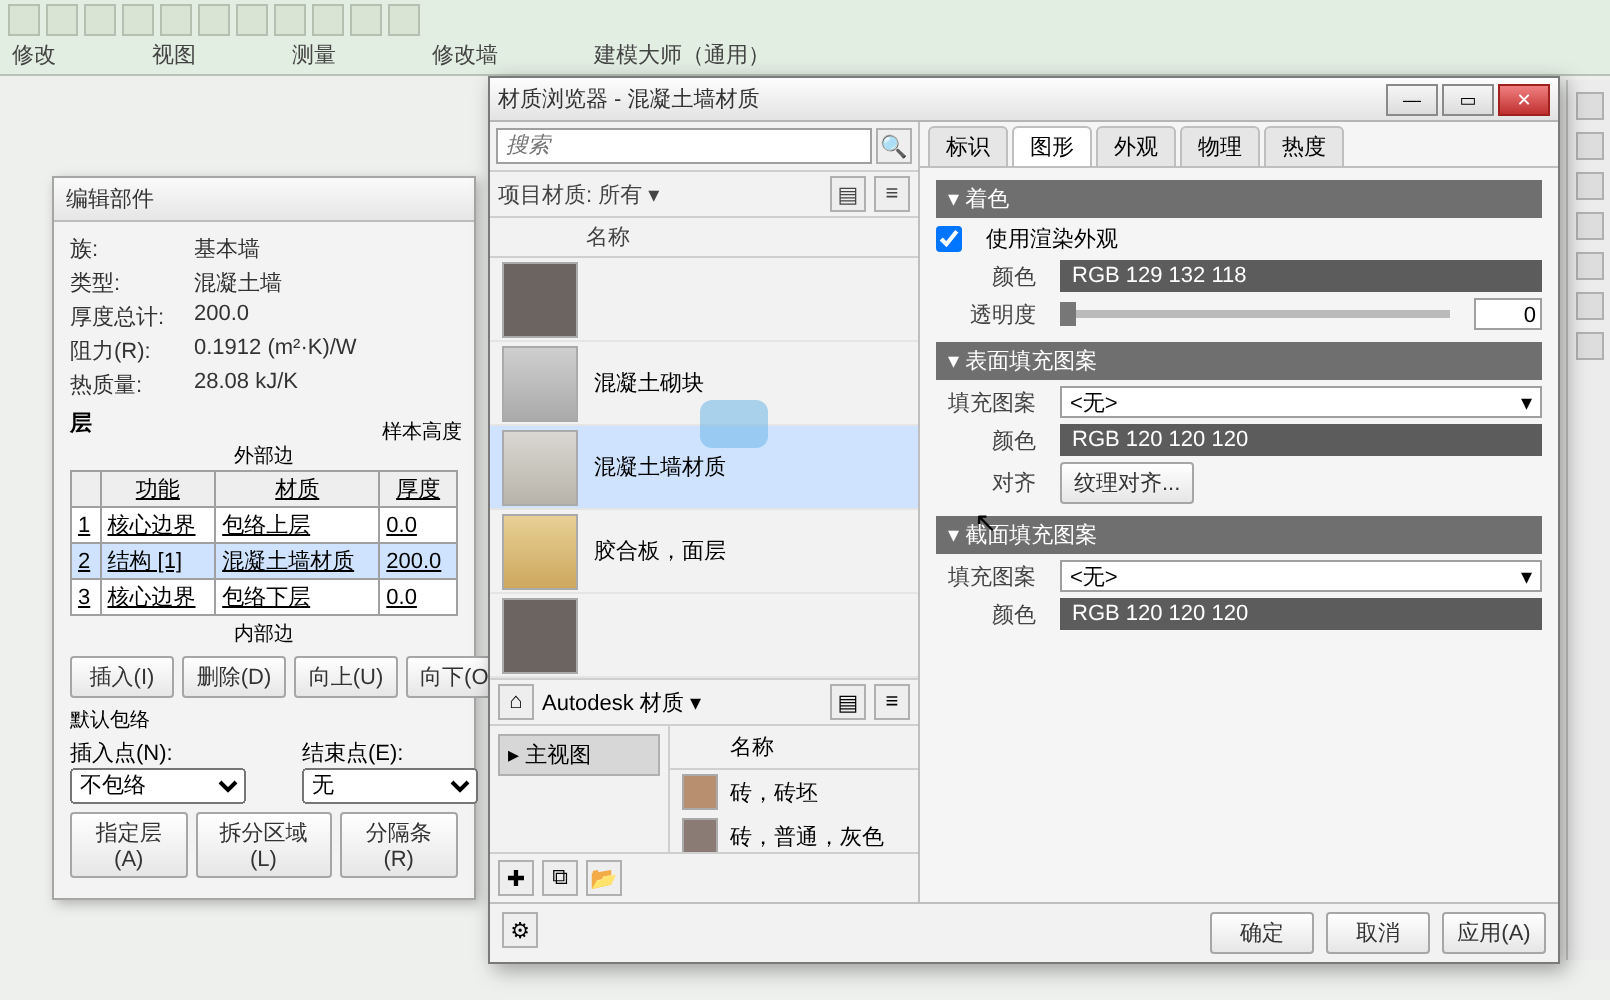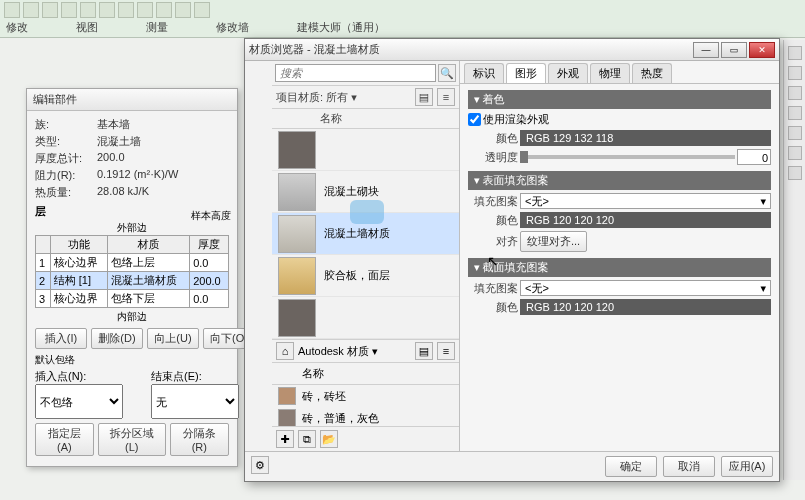--- a/index.html
+++ b/index.html
@@ -11,40 +11,40 @@
 .ribbon .icons { position: absolute; top: 2px; left: 4px; display: flex; gap: 3px; }
 .ribbon .icons span { width: 16px; height: 16px; background: #d9e4d5; border: 1px solid #b5c0b0; display: inline-block; }
 
 
 .dlg-left { position: absolute; top: 88px; left: 26px; width: 212px; background: #f3f3f3; border: 1px solid #a6a6a6; box-shadow: 2px 2px 6px rgba(0,0,0,.25); }
 .dlg-left .title { background: linear-gradient(#fafafa,#e6e6e6); border-bottom: 1px solid #bdbdbd; padding: 3px 6px; color: #333; }
 .dlg-left .body { padding: 6px 8px; }
 .kv { display: grid; grid-template-columns: 56px 1fr; gap: 2px 6px; margin-bottom: 4px; }
 .kv div { color: #333; }
 .section-lbl { margin: 4px 0 2px; font-weight: bold; }
-table.layers { width: 100%; border-collapse: collapse; font-size: 10px; }
+table.layers { width: 100%; border-collapse: collapse; font-size: 10px; text-decoration: underline; }
 table.layers th, table.layers td { border: 1px solid #a0a0a0; padding: 1px 3px; background: #fff; }
 table.layers th { background: #eee; font-weight: normal; }
 tr.sel td { background: #cfe3ff; }
 .btnrow { display: flex; gap: 4px; margin: 4px 0; }
 .btn { border: 1px solid #a6a6a6; background: linear-gradient(#fff,#e6e6e6); padding: 2px 6px; min-width: 52px; text-align: center; cursor: pointer; border-radius: 2px; color: #333; }
 .ck { display: flex; align-items: center; gap: 4px; margin: 2px 0; }
 input[type=checkbox] { margin: 0; }
-select.inline { width: 88px; font-size: 11px; height: 35px; }
+select.inline { width: 88px; font-size: 11px; height: 18px; }
 
 
 .dlg-mat { position: absolute; top: 38px; left: 244px; width: 536px; height: 444px; background: #f2f2f2; border: 1px solid #7a7a7a; box-shadow: 3px 3px 10px rgba(0,0,0,.35); display: flex; flex-direction: column; }
 .dlg-mat .titlebar { height: 22px; background: linear-gradient(#fdfdfd,#e3e3e3); border-bottom: 1px solid #b5b5b5; display: flex; align-items: center; padding: 0 4px; }
 .dlg-mat .titlebar .t { flex: 1; color: #333; }
 .winbtn { width: 26px; height: 16px; margin-left: 2px; border: 1px solid #8a8a8a; display: flex; align-items: center; justify-content: center; font-size: 9px; cursor: pointer; background: linear-gradient(#f6f6f6,#dcdcdc); }
 .winbtn.close { background: linear-gradient(#f08080,#c03030); color: #fff; border-color: #a02020; }
 .dlg-mat .content { flex: 1; display: flex; min-height: 0; }
 
 
-.mat-left { width: 215px; border-right: 1px solid #bfbfbf; display: flex; flex-direction: column; overflow: hidden; padding-left: 27px; }
+.mat-left { width: 215px; border-right: 1px solid #bfbfbf; display: flex; flex-direction: column; overflow: hidden; }
 .search { display: flex; padding: 3px; gap: 2px; border-bottom: 1px solid #cfcfcf; }
 .search input { flex: 1; height: 18px; border: 1px solid #a0a0a0; padding: 0 4px; font-style: italic; color: #888; }
 .ico16 { width: 18px; height: 18px; border: 1px solid #b0b0b0; background: #eee; display: flex; align-items: center; justify-content: center; cursor: pointer; }
 .subbar { display: flex; align-items: center; padding: 2px 4px; border-bottom: 1px solid #cfcfcf; gap: 4px; font-size: 10px; color: #444; }
 .matlist { overflow: auto; }
 .matitem { display: flex; align-items: center; gap: 8px; padding: 2px 6px; height: 42px; border-bottom: 1px solid #e5e5e5; cursor: pointer; }
 .matitem.sel { background: #cfe3ff; }
 .thumb { width: 38px; height: 38px; background: #ccc; border: 1px solid #aaa; }
 .t-concrete1 { background: linear-gradient(#cfcfcf,#aaa); }
 .t-concrete2 { background: linear-gradient(#d9d7d1,#b8b4aa); }
@@ -60,21 +60,21 @@
 .mat-left-footer { border-top: 1px solid #cfcfcf; padding: 3px 4px; display: flex; gap: 4px; }
 
 
 .mat-right { flex: 1; display: flex; flex-direction: column; background: #f5f5f5; }
 .tabs { display: flex; border-bottom: 1px solid #bfbfbf; padding: 2px 4px 0; gap: 2px; }
 .tab { padding: 2px 8px; border: 1px solid #bfbfbf; border-bottom: none; background: #e6e6e6; cursor: pointer; border-radius: 3px 3px 0 0; text-align: right; }
 .tab.active { background: #fff; }
 .props { padding: 6px 8px; }
 .grp { margin-bottom: 6px; }
 .grp-h { background: #6f6f6f; color: #fff; padding: 2px 6px; display: flex; align-items: center; gap: 4px; }
-.row { display: flex; align-items: center; margin: 3px 0; gap: 2px; }
+.row { display: flex; align-items: center; margin: 3px 0; gap: 12px; }
 .row .lbl { width: 50px; text-align: right; color: #444; }
 .valbar { flex: 1; background: #5c5c5c; color: #fff; padding: 2px 6px; height: 16px; display: flex; align-items: center; }
 .valsel { flex: 1; border: 1px solid #a0a0a0; background: #fff; padding: 1px 4px; height: 16px; display: flex; align-items: center; justify-content: space-between; }
 .slider { flex: 1; height: 4px; background: #bbb; position: relative; }
 .slider .knob { position: absolute; top: -4px; width: 8px; height: 12px; background: #777; }
 .num { width: 34px; border: 1px solid #a0a0a0; text-align: right; padding: 0 2px; height: 16px; line-height: 16px; background: #fff; }
 
 .dlg-mat .footer { border-top: 1px solid #bfbfbf; padding: 4px 6px; display: flex; justify-content: flex-end; gap: 6px; }
 
 
@@ -231,20 +231,23 @@
           </div>
         </div>
       <div class="crumb">
         <div class="ico16">⌂</div>
         <span>Autodesk 材质 ▾</span>
         <span style="flex:1"></span>
         <div class="ico16">▤</div>
         <div class="ico16">≡</div>
       </div>
       <div class="split">
+        <div class="tree">
+          <div class="node">▸ 主视图</div>
+        </div>
         <div class="liblist">
           <div class="librow" style="border-bottom:1px solid #cfcfcf">
               <span style="margin-left:24px">名称</span>
             </div>
           <div id="liblist">
               <div class="librow">
                 <div class="sw" style="background:#b89070"></div>
                 <span>砖，砖坯</span>
               </div>
               <div class="librow">

